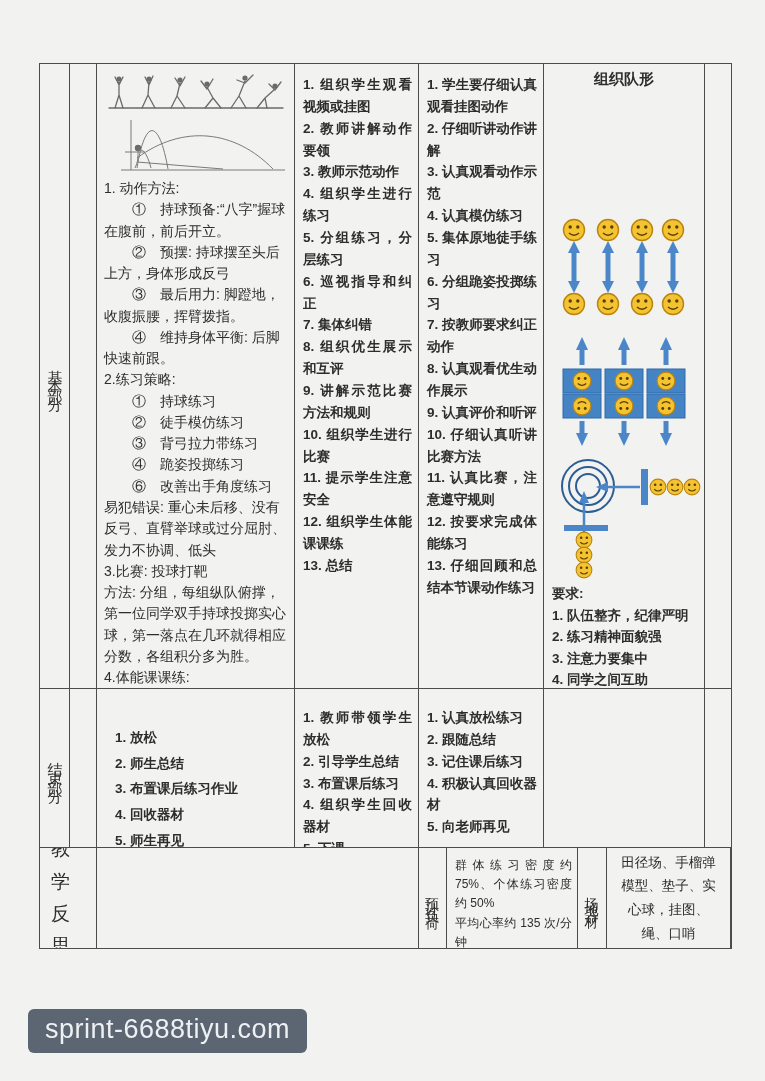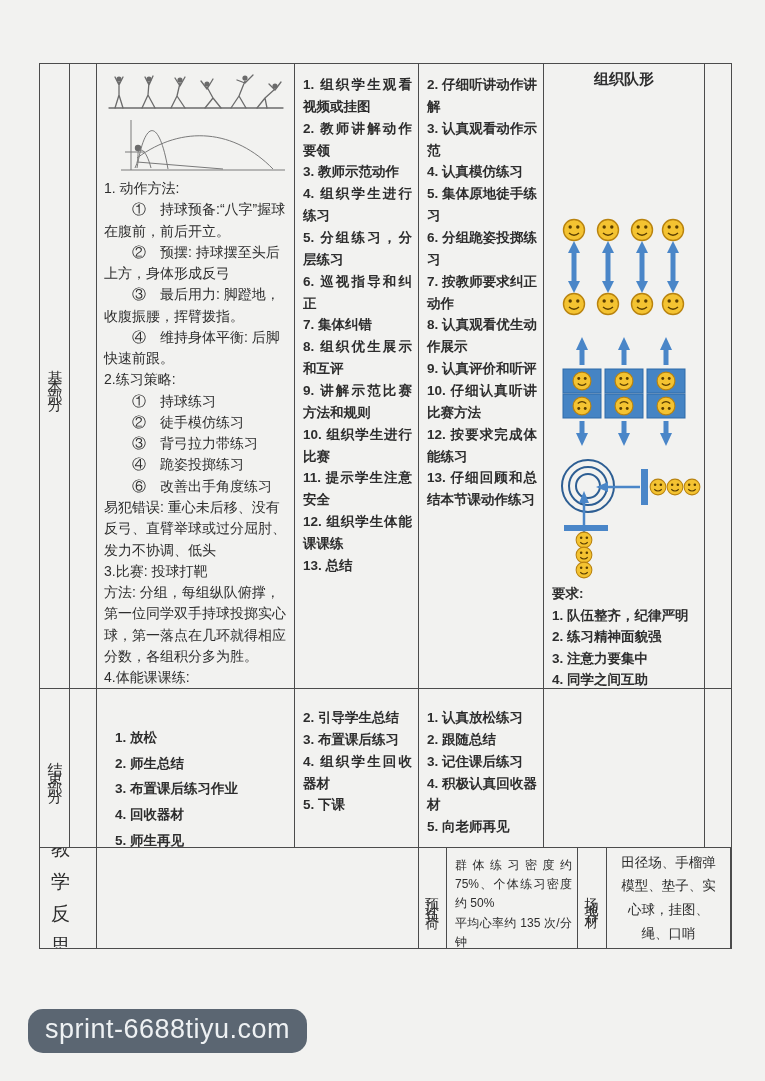--- a/index.html
+++ b/index.html
@@ -36,21 +36,21 @@
   .req-block{align-self:stretch;margin-top:4px;line-height:1.6;font-weight:bold;}
   .reflect-cell{display:flex;align-items:center;justify-content:center;text-align:left;
     font-size:19px;line-height:1.7;}
   .reflect-cell span{display:block;width:34px;}
   .load-text{padding:8px 5px 4px 8px;font-size:12px;line-height:1.6;}
   .load-text div{text-align:justify;}
   .venue-text{display:flex;align-items:center;padding:6px 8px;font-size:13.5px;line-height:1.75;text-align:center;}
   .illust{display:block;margin:3px auto 4px auto;}
   .fsvg{display:block;flex:0 0 auto;}
   .watermark{position:absolute;left:28px;top:1009px;background:var(--wm-bg);color:var(--wm-ink);
-    border-radius:15px;padding:5px 17px 8px 17px;font-size:27px;letter-spacing:0.5px;}
+    border-radius:6px;padding:5px 17px 8px 17px;font-size:27px;letter-spacing:0.5px;}
   svg .sk{stroke:var(--sketch);stroke-width:1.3;fill:none;stroke-linecap:round;}
   svg .tr{stroke:#7a7a7a;stroke-width:1;fill:none;}
 </style>
 </head>
 <body>
 
 <div class="sheet">
 
   <div class="tbl">
 
@@ -135,29 +135,31 @@
           <div>7. 集体纠错</div>
           <div>8. 组织优生展示和互评</div>
           <div>9. 讲解示范比赛方法和规则</div>
           <div>10. 组织学生进行比赛</div>
           <div>11. 提示学生注意安全</div>
           <div>12. 组织学生体能课课练</div>
           <div>13. 总结</div>
         </div>
 
       <div class="cell num-list">
+          <div>1. 学生要仔细认真观看挂图动作</div>
           <div>2. 仔细听讲动作讲解</div>
           <div>3. 认真观看动作示范</div>
           <div>4. 认真模仿练习</div>
           <div>5. 集体原地徒手练习</div>
           <div>6. 分组跪姿投掷练习</div>
           <div>7. 按教师要求纠正动作</div>
           <div>8. 认真观看优生动作展示</div>
           <div>9. 认真评价和听评</div>
           <div>10. 仔细认真听讲比赛方法</div>
+          <div>11. 认真比赛，注意遵守规则</div>
           <div>12. 按要求完成体能练习</div>
           <div>13. 仔细回顾和总结本节课动作练习</div>
         </div>
 
       <div class="cell formation-cell">
         <div class="formation-title">组织队形</div>
         <div class="formation-spacer"></div>
 
         <svg class="fsvg" width="145" height="100" viewBox="0 0 145 100">
           <defs>
@@ -277,20 +279,21 @@
       <div class="cell vlabel">结束部分</div>
       <div class="cell"></div>
       <div class="cell num-list closing-list">
           <div>1.  放松</div>
           <div>2.  师生总结</div>
           <div>3.  布置课后练习作业</div>
           <div>4.  回收器材</div>
           <div>5.  师生再见</div>
         </div>
       <div class="cell num-list closing-list-mid">
+          <div>1. 教师带领学生放松</div>
           <div>2. 引导学生总结</div>
           <div>3. 布置课后练习</div>
           <div>4. 组织学生回收器材</div>
           <div>5. 下课</div>
         </div>
       <div class="cell num-list closing-list-mid">
           <div>1. 认真放松练习</div>
           <div>2. 跟随总结</div>
           <div>3. 记住课后练习</div>
           <div>4. 积极认真回收器材</div>

